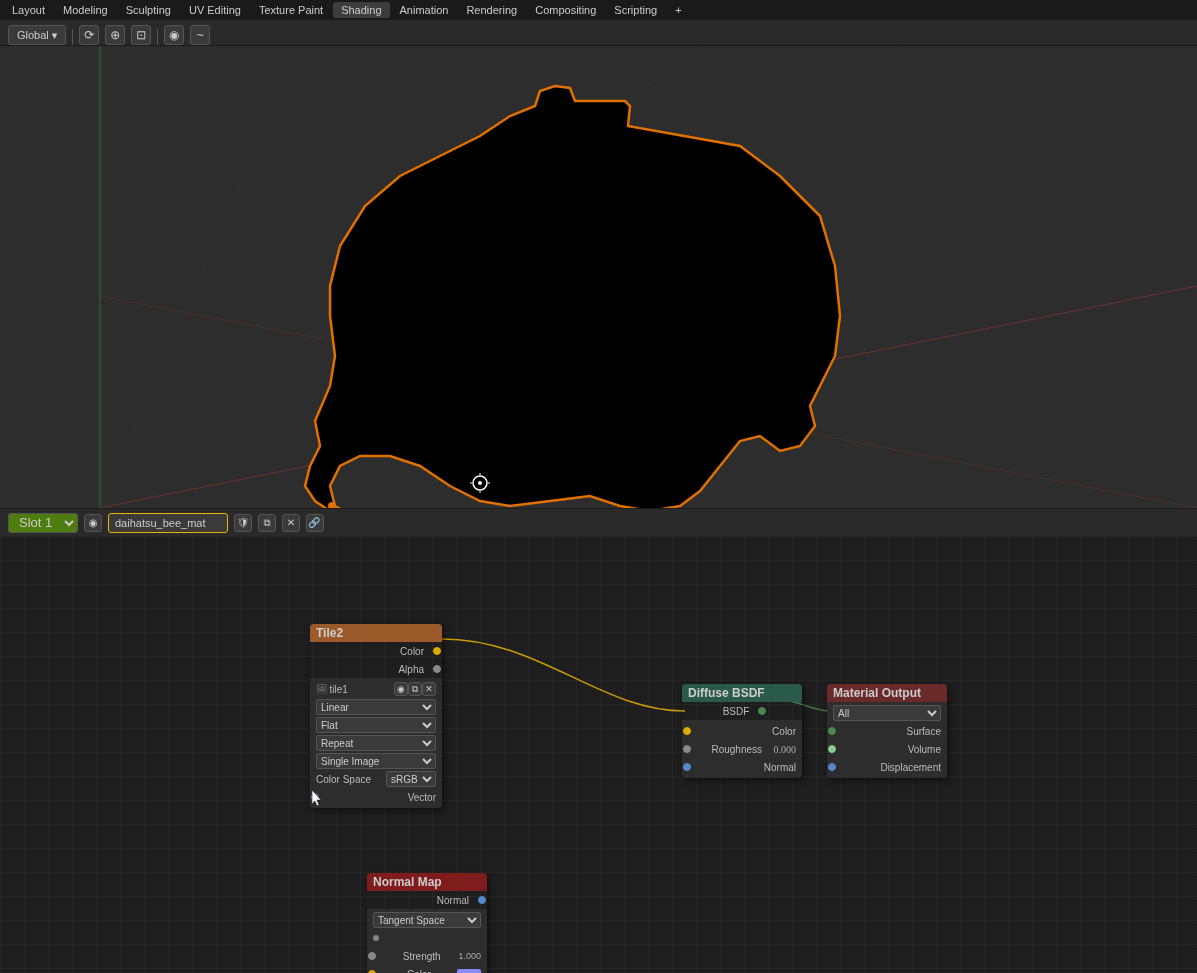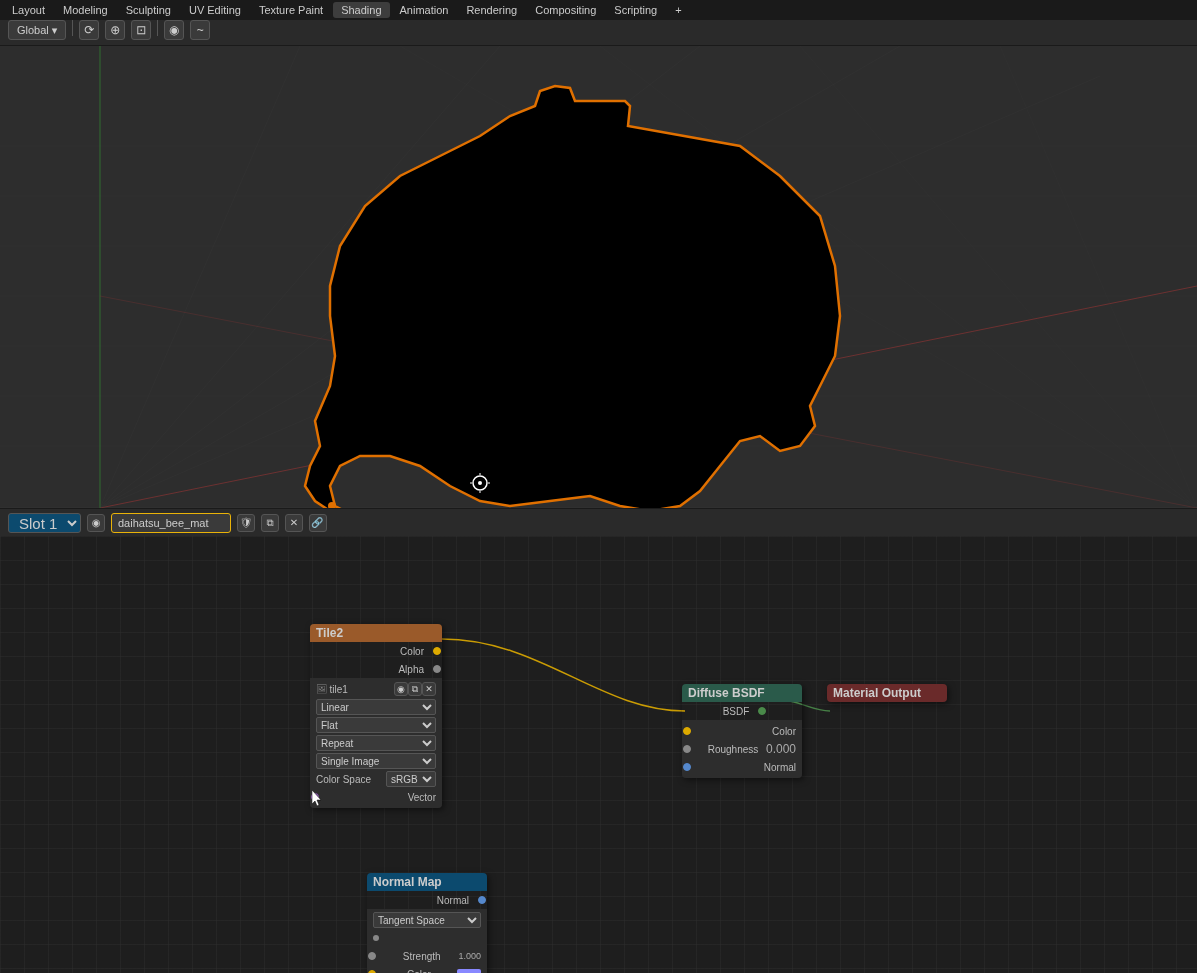--- a/index.html
+++ b/index.html
@@ -37,21 +37,21 @@
     }
     .menu-item.active { background: #3d3d3d; }
 
     
     #toolbar {
       width: 100%;
       height: 26px;
       background: #2a2a2a;
       border-bottom: 1px solid #1a1a1a;
       display: flex;
-      align-items: flex-start;
+      align-items: flex-end;
       padding: 0 8px;
       gap: 6px;
       position: absolute;
       top: 20px;
       left: 0;
       z-index: 100;
     }
     .toolbar-btn {
       height: 20px;
       padding: 0 8px;
@@ -112,25 +112,25 @@
       background: #2a2a2a;
       border-top: 1px solid #1a1a1a;
       display: flex;
       align-items: center;
       padding: 0 8px;
       gap: 6px;
       z-index: 10;
     }
     .slot-select {
       height: 20px;
-      background: #0c4a6e;
+      background: #4d7c0f;
       border: 1px solid #555;
       border-radius: 3px;
       color: #ccc;
-      font-size: 15px;
+      font-size: 13px;
       padding: 0 6px;
       min-width: 70px;
     }
     .mat-name {
       height: 20px;
       background: #3a3a3a;
       border: 1px solid #eab308;
       border-radius: 3px;
       color: #ccc;
       font-size: 11px;
@@ -474,38 +474,61 @@
     <div class="node-body">
 
       <div class="node-row" style="position:relative;">
         <span class="node-socket socket-yellow" style="margin-right:4px; position:relative; left:-5px;"></span>
         <span>Color</span>
       </div>
 
       <div class="node-row" style="position:relative;">
         <span class="node-socket socket-gray" style="margin-right:4px; position:relative; left:-5px;"></span>
         <span>Roughness</span>
-        <span style="font-size:12px; color:#aaa;">0.000</span>
+        <span style="font-size:10px; color:#aaa;font-family:Liberation Serif, serif;">0.000</span>
       </div>
 
       <div class="node-row" style="position:relative;">
         <span class="node-socket socket-blue" style="margin-right:4px; position:relative; left:-5px;"></span>
         <span>Normal</span>
       </div>
     </div>
   </div>
 
   <div class="node" style="left: 827px; top: 148px; width: 100px;">
     <div class="node-header" style="background: #6a2a2a;">
       <span>Material Output</span>
     </div>
+    <div class="node-body">
+
+      <div class="node-row">
+        <select class="node-select">
+          <option>All</option><option>Cycles</option><option>EEVEE</option>
+        </select>
+      </div>
+
+      <div class="node-row" style="position:relative;">
+        <span class="node-socket socket-green" style="margin-right:4px; position:relative; left:-5px;"></span>
+        <span>Surface</span>
+      </div>
+
+      <div class="node-row" style="position:relative;">
+        <span class="node-socket socket-lightgreen" style="margin-right:4px; position:relative; left:-5px;"></span>
+        <span>Volume</span>
+      </div>
+
+      <div class="node-row" style="position:relative;">
+        <span class="node-socket socket-blue" style="margin-right:4px; position:relative; left:-5px;"></span>
+        <span>Displacement</span>
+      </div>
+    </div>
   </div>
 
   <div class="node" style="left: 367px; top: 337px; width: 110px;">
-    <div class="node-header" style="background: #0c4a6e;">
+    <div class="node-header" style="background: #7f1d1d;">
       <span>Normal Map</span>
     </div>
 
     <div class="node-row" style="justify-content:flex-end; position:relative;">
       <span>Normal</span>
       <span class="node-socket socket-blue" style="margin-left:4px; position:relative; right:-5px;"></span>
     </div>
     <div class="node-body">
 
       <div class="node-row">

